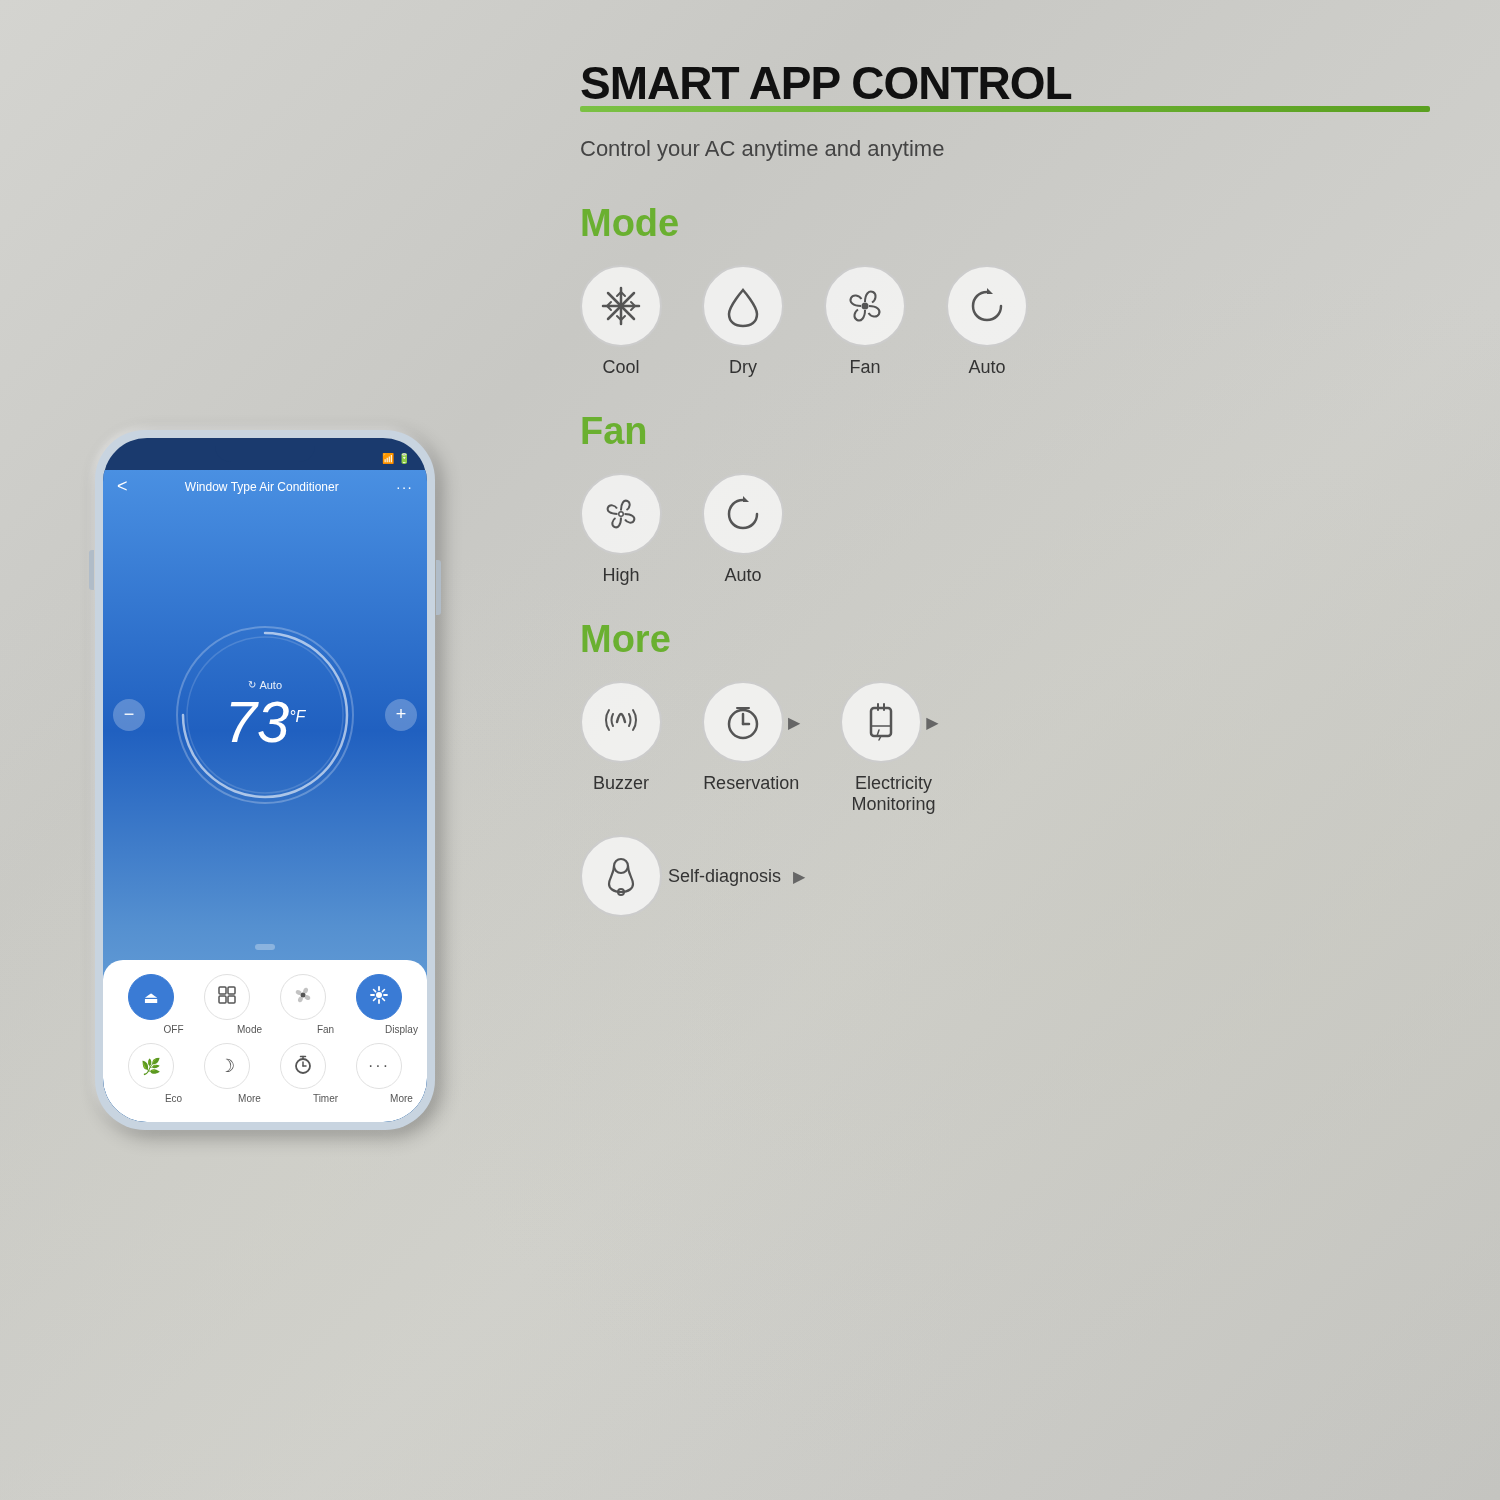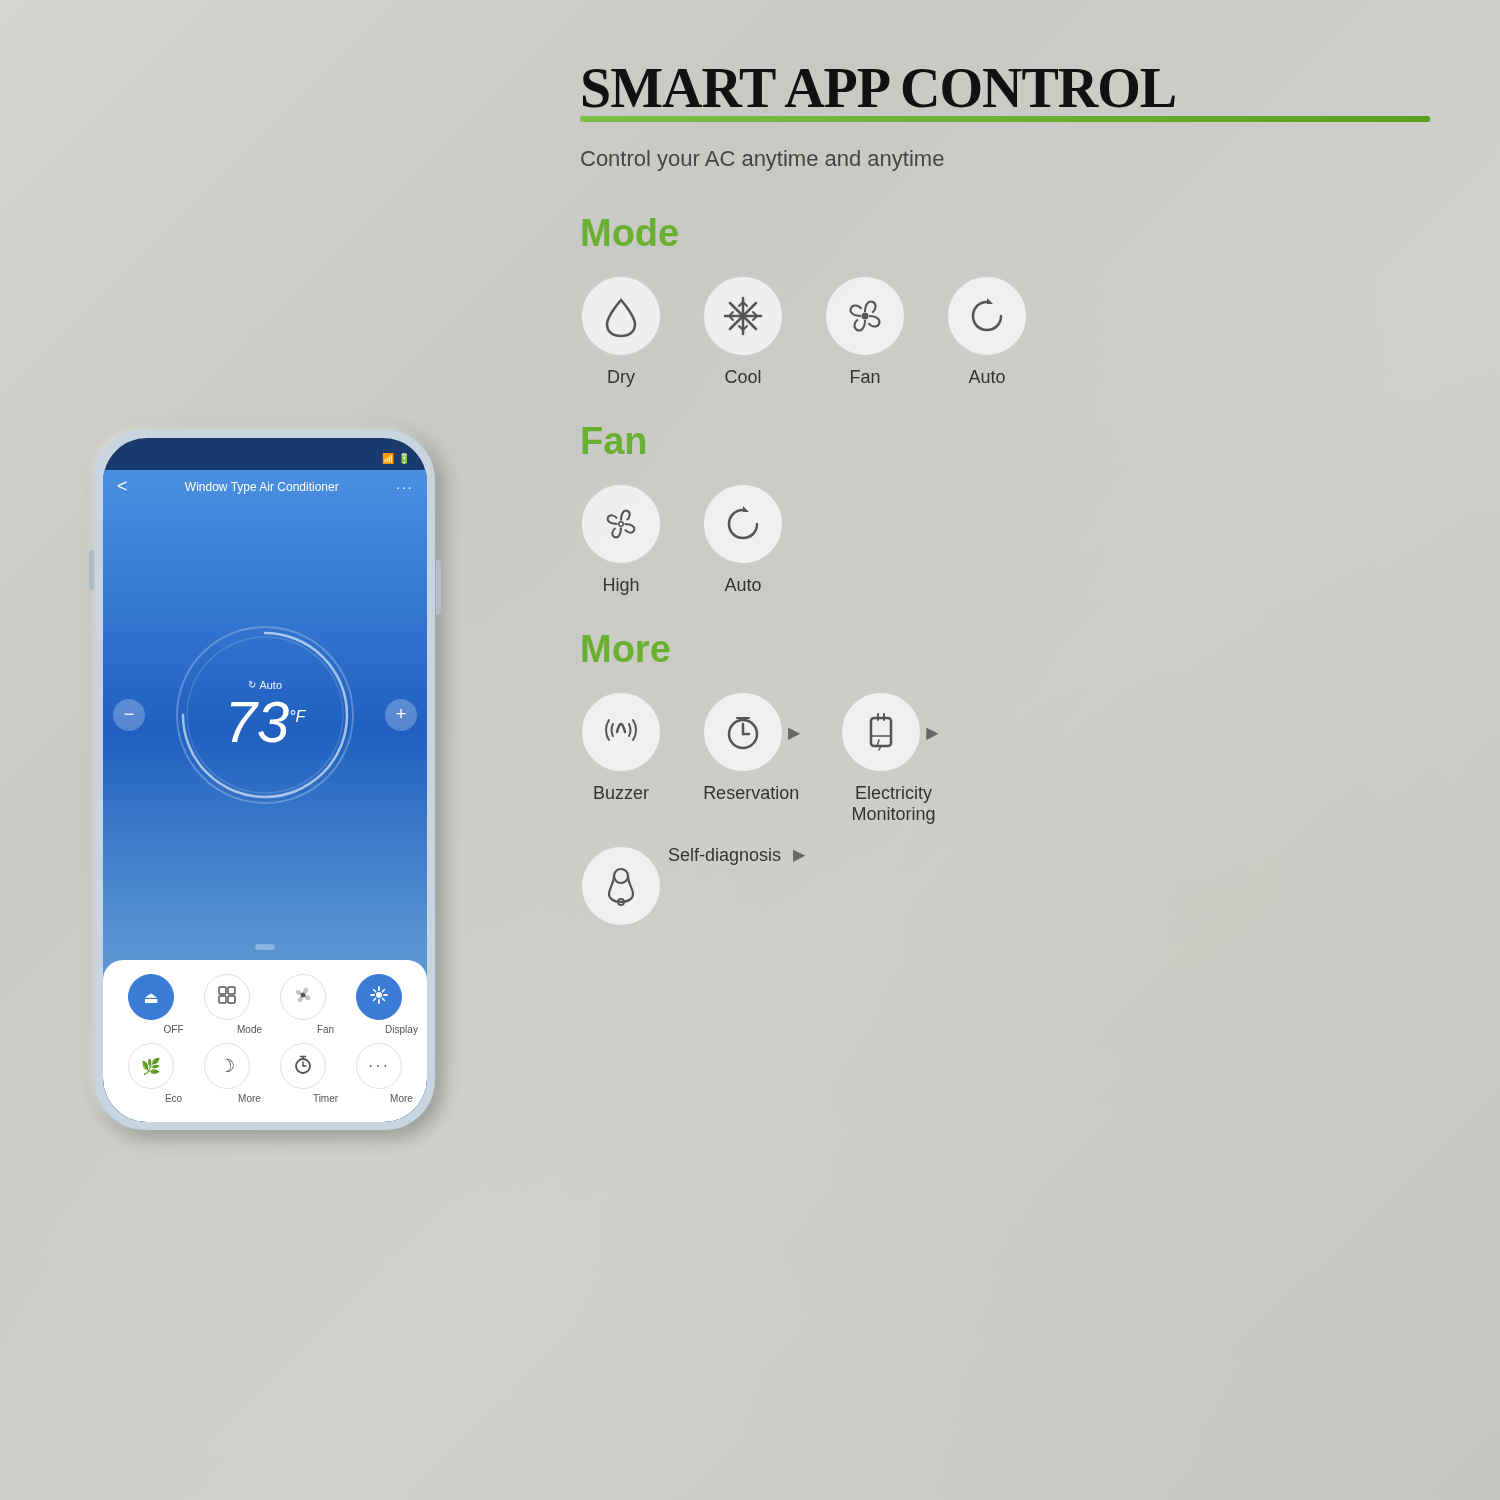--- a/index.html
+++ b/index.html
@@ -321,26 +321,25 @@
       display: flex;
       flex-direction: column;
     }
 
     
     .header-title {
       margin-bottom: 8px;
     }
 
     .title-line {
-      font-size: 56px;
+      font-size: 46px;
       font-weight: 900;
       letter-spacing: -1px;
       line-height: 1;
       color: #111;
-      font-family: Liberation Serif, serif;
     }
 
     .title-line .bold-part {
       font-weight: 900;
       color: #111;
     }
 
     .green-underline {
       width: 100%;
       height: 6px;
@@ -408,20 +407,21 @@
     }
 
     .arrow-right {
       font-size: 16px;
       color: #666;
     }
 
     
     .self-diag-row {
       display: flex;
+      align-items: center;
       gap: 6px;
       margin-top: 16px;
     }
 
     .self-diag-label {
       font-size: 18px;
       color: #333;
     }
 
   </style>
@@ -600,29 +600,20 @@
     </div>
 
     <div class="subtitle">Control your AC anytime and anytime</div>
 
     <div class="feature-section">
       <div class="section-title">Mode</div>
       <div class="icons-row">
 
         <div class="icon-item">
           <div class="icon-circle">
-            <svg width="36" height="44" viewBox="0 0 36 44">
-              <path d="M18 6 C18 6 4 22 4 30 C4 38 10 42 18 42 C26 42 32 38 32 30 C32 22 18 6 18 6Z" fill="none" stroke="#555" stroke-width="2.5"></path>
-            </svg>
-          </div>
-          <div class="icon-label">Dry</div>
-        </div>
-
-        <div class="icon-item">
-          <div class="icon-circle">
 
             <svg width="44" height="44" viewBox="0 0 44 44">
               <line x1="22" y1="4" x2="22" y2="40" stroke="#555" stroke-width="2.5" stroke-linecap="round"></line>
               <line x1="4" y1="22" x2="40" y2="22" stroke="#555" stroke-width="2.5" stroke-linecap="round"></line>
               <line x1="9" y1="9" x2="35" y2="35" stroke="#555" stroke-width="2.5" stroke-linecap="round"></line>
               <line x1="35" y1="9" x2="9" y2="35" stroke="#555" stroke-width="2.5" stroke-linecap="round"></line>
               <line x1="22" y1="8" x2="18" y2="12" stroke="#555" stroke-width="2" stroke-linecap="round"></line>
               <line x1="22" y1="8" x2="26" y2="12" stroke="#555" stroke-width="2" stroke-linecap="round"></line>
               <line x1="22" y1="36" x2="18" y2="32" stroke="#555" stroke-width="2" stroke-linecap="round"></line>
               <line x1="22" y1="36" x2="26" y2="32" stroke="#555" stroke-width="2" stroke-linecap="round"></line>
@@ -630,20 +621,29 @@
               <line x1="8" y1="22" x2="12" y2="26" stroke="#555" stroke-width="2" stroke-linecap="round"></line>
               <line x1="36" y1="22" x2="32" y2="18" stroke="#555" stroke-width="2" stroke-linecap="round"></line>
               <line x1="36" y1="22" x2="32" y2="26" stroke="#555" stroke-width="2" stroke-linecap="round"></line>
             </svg>
           </div>
           <div class="icon-label">Cool</div>
         </div>
 
         <div class="icon-item">
           <div class="icon-circle">
+            <svg width="36" height="44" viewBox="0 0 36 44">
+              <path d="M18 6 C18 6 4 22 4 30 C4 38 10 42 18 42 C26 42 32 38 32 30 C32 22 18 6 18 6Z" fill="none" stroke="#555" stroke-width="2.5"></path>
+            </svg>
+          </div>
+          <div class="icon-label">Dry</div>
+        </div>
+
+        <div class="icon-item">
+          <div class="icon-circle">
             <svg width="44" height="44" viewBox="0 0 44 44">
               <circle cx="22" cy="22" r="3.5" fill="#555"></circle>
               <path d="M22 18 C22 10 26 6 30 8 C34 10 33 16 29 18.5" fill="none" stroke="#555" stroke-width="2" fill-opacity="0.3"></path>
               <path d="M26 22 C34 22 38 26 36 30 C34 34 28 33 25.5 29" fill="none" stroke="#555" stroke-width="2"></path>
               <path d="M22 26 C22 34 18 38 14 36 C10 34 11 28 15 25.5" fill="none" stroke="#555" stroke-width="2"></path>
               <path d="M18 22 C10 22 6 18 8 14 C10 10 16 11 18.5 15" fill="none" stroke="#555" stroke-width="2"></path>
             </svg>
           </div>
           <div class="icon-label">Fan</div>
         </div>

